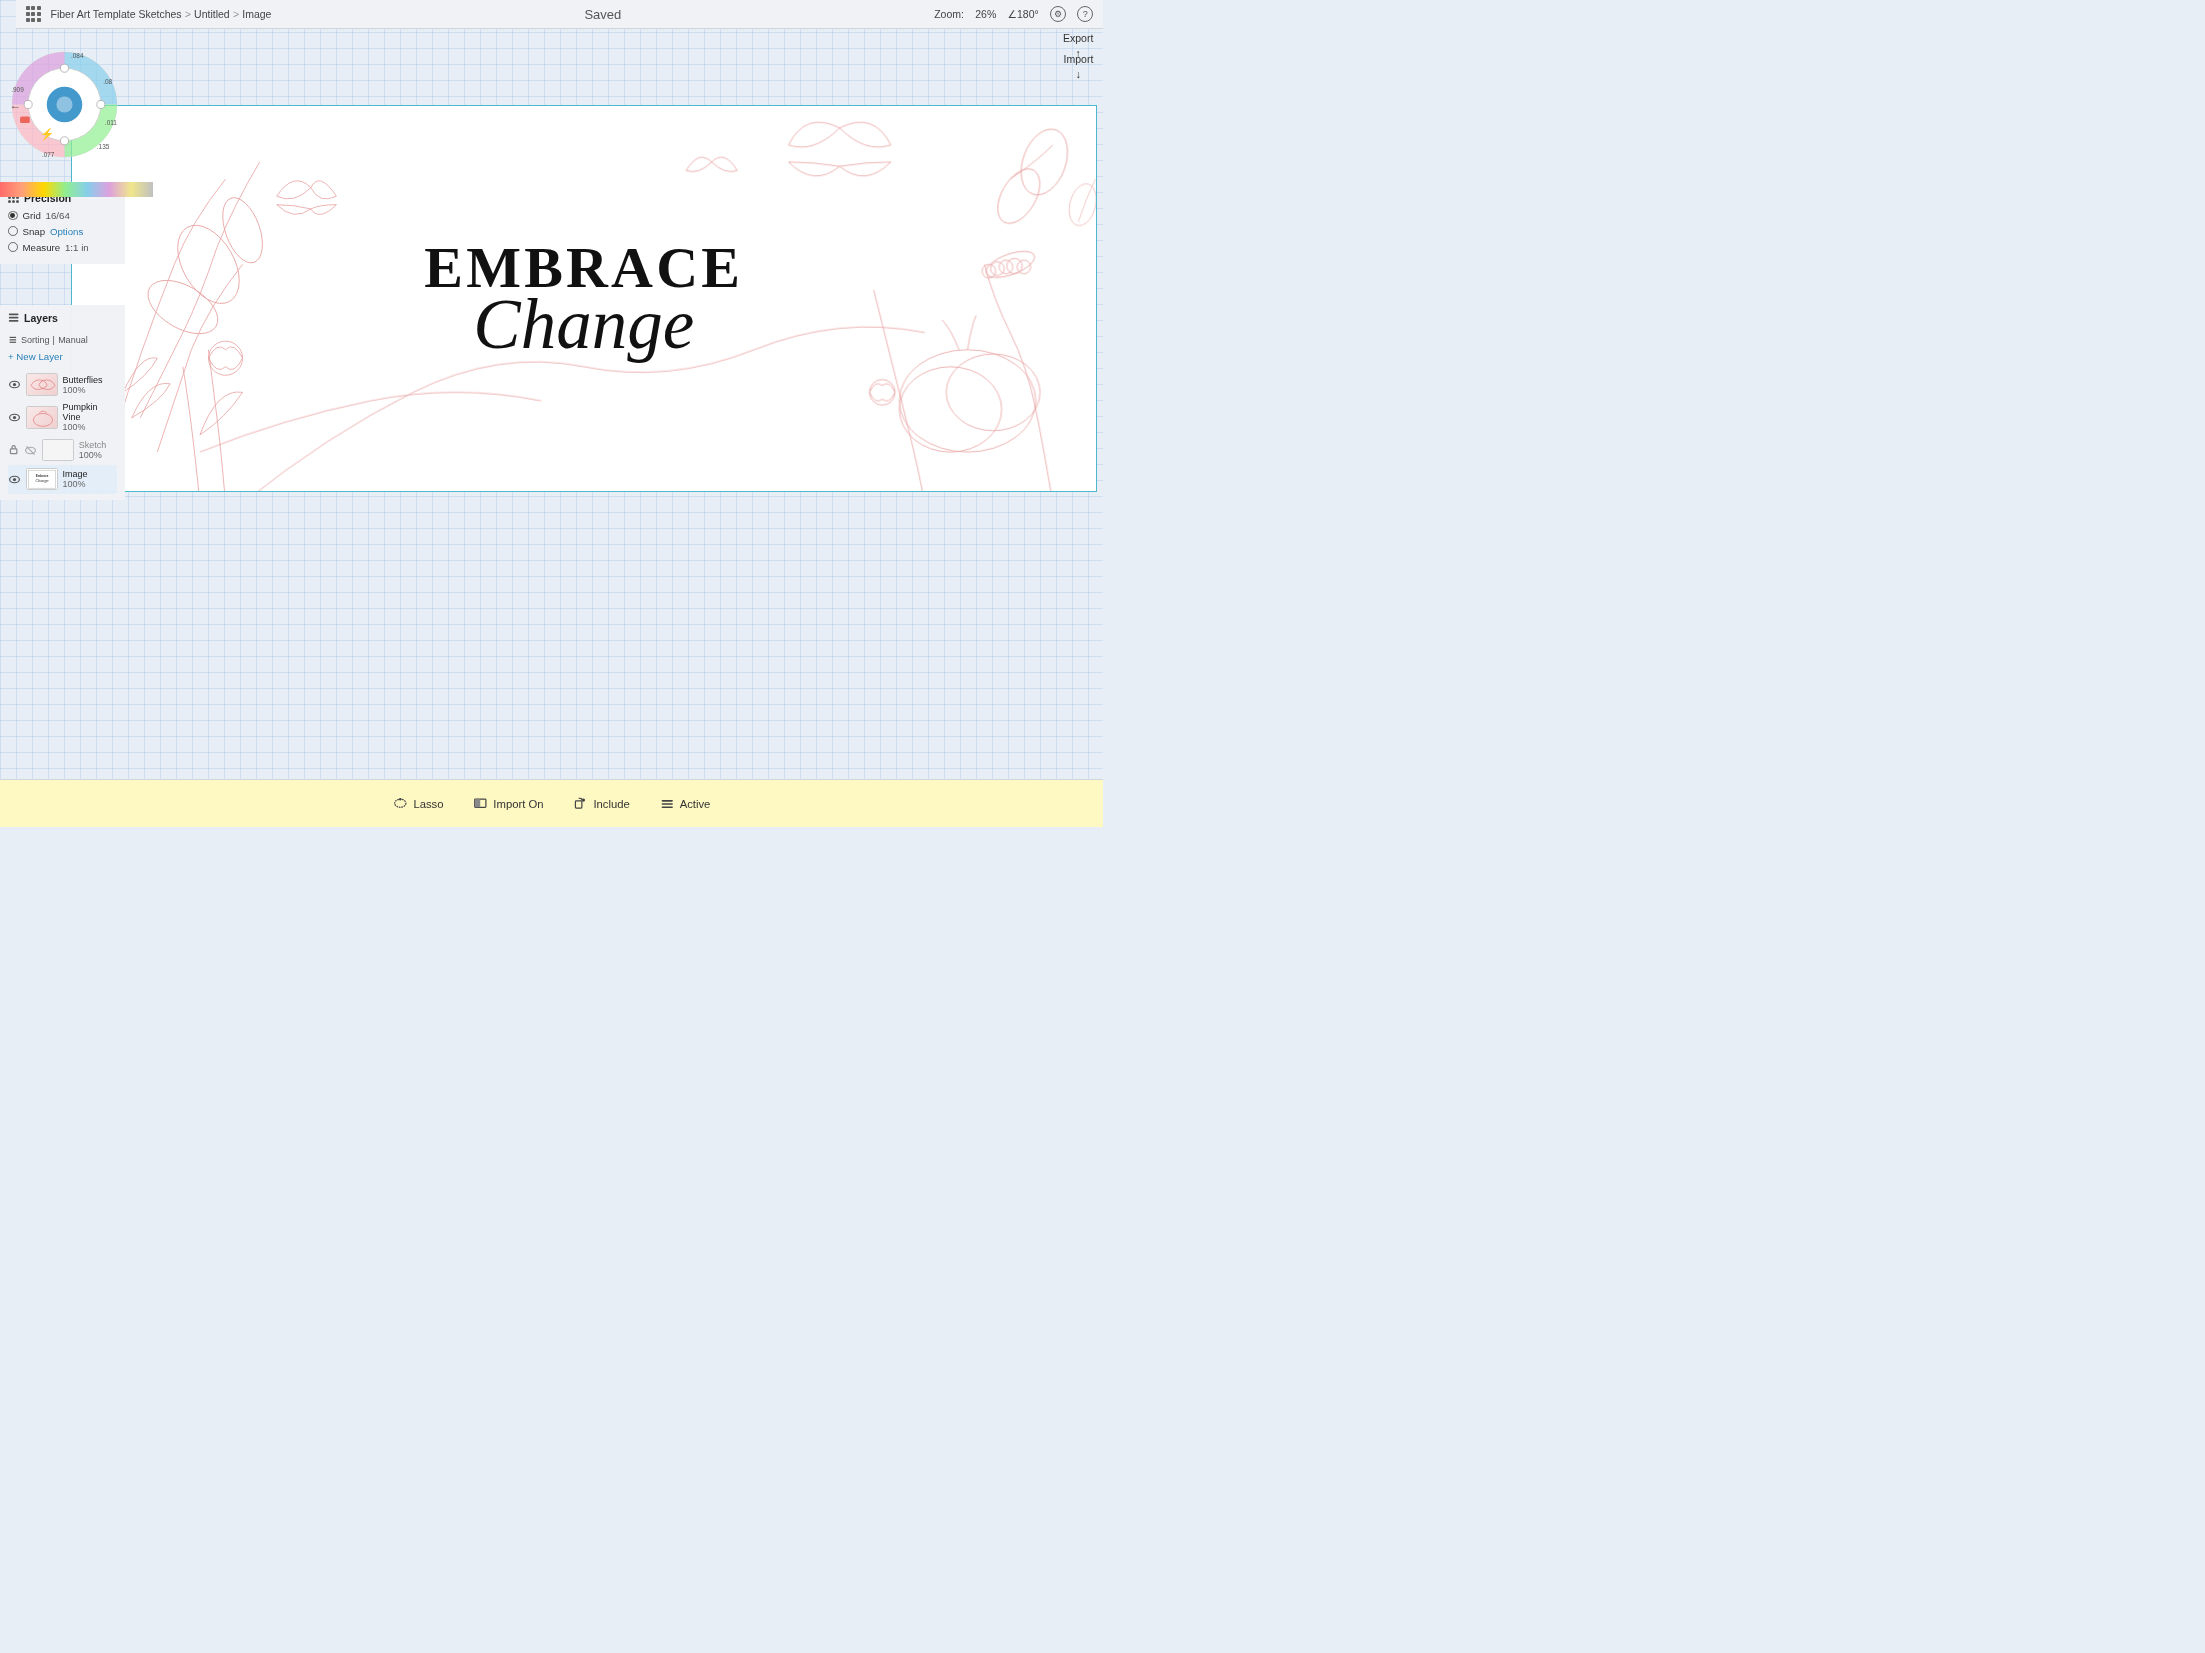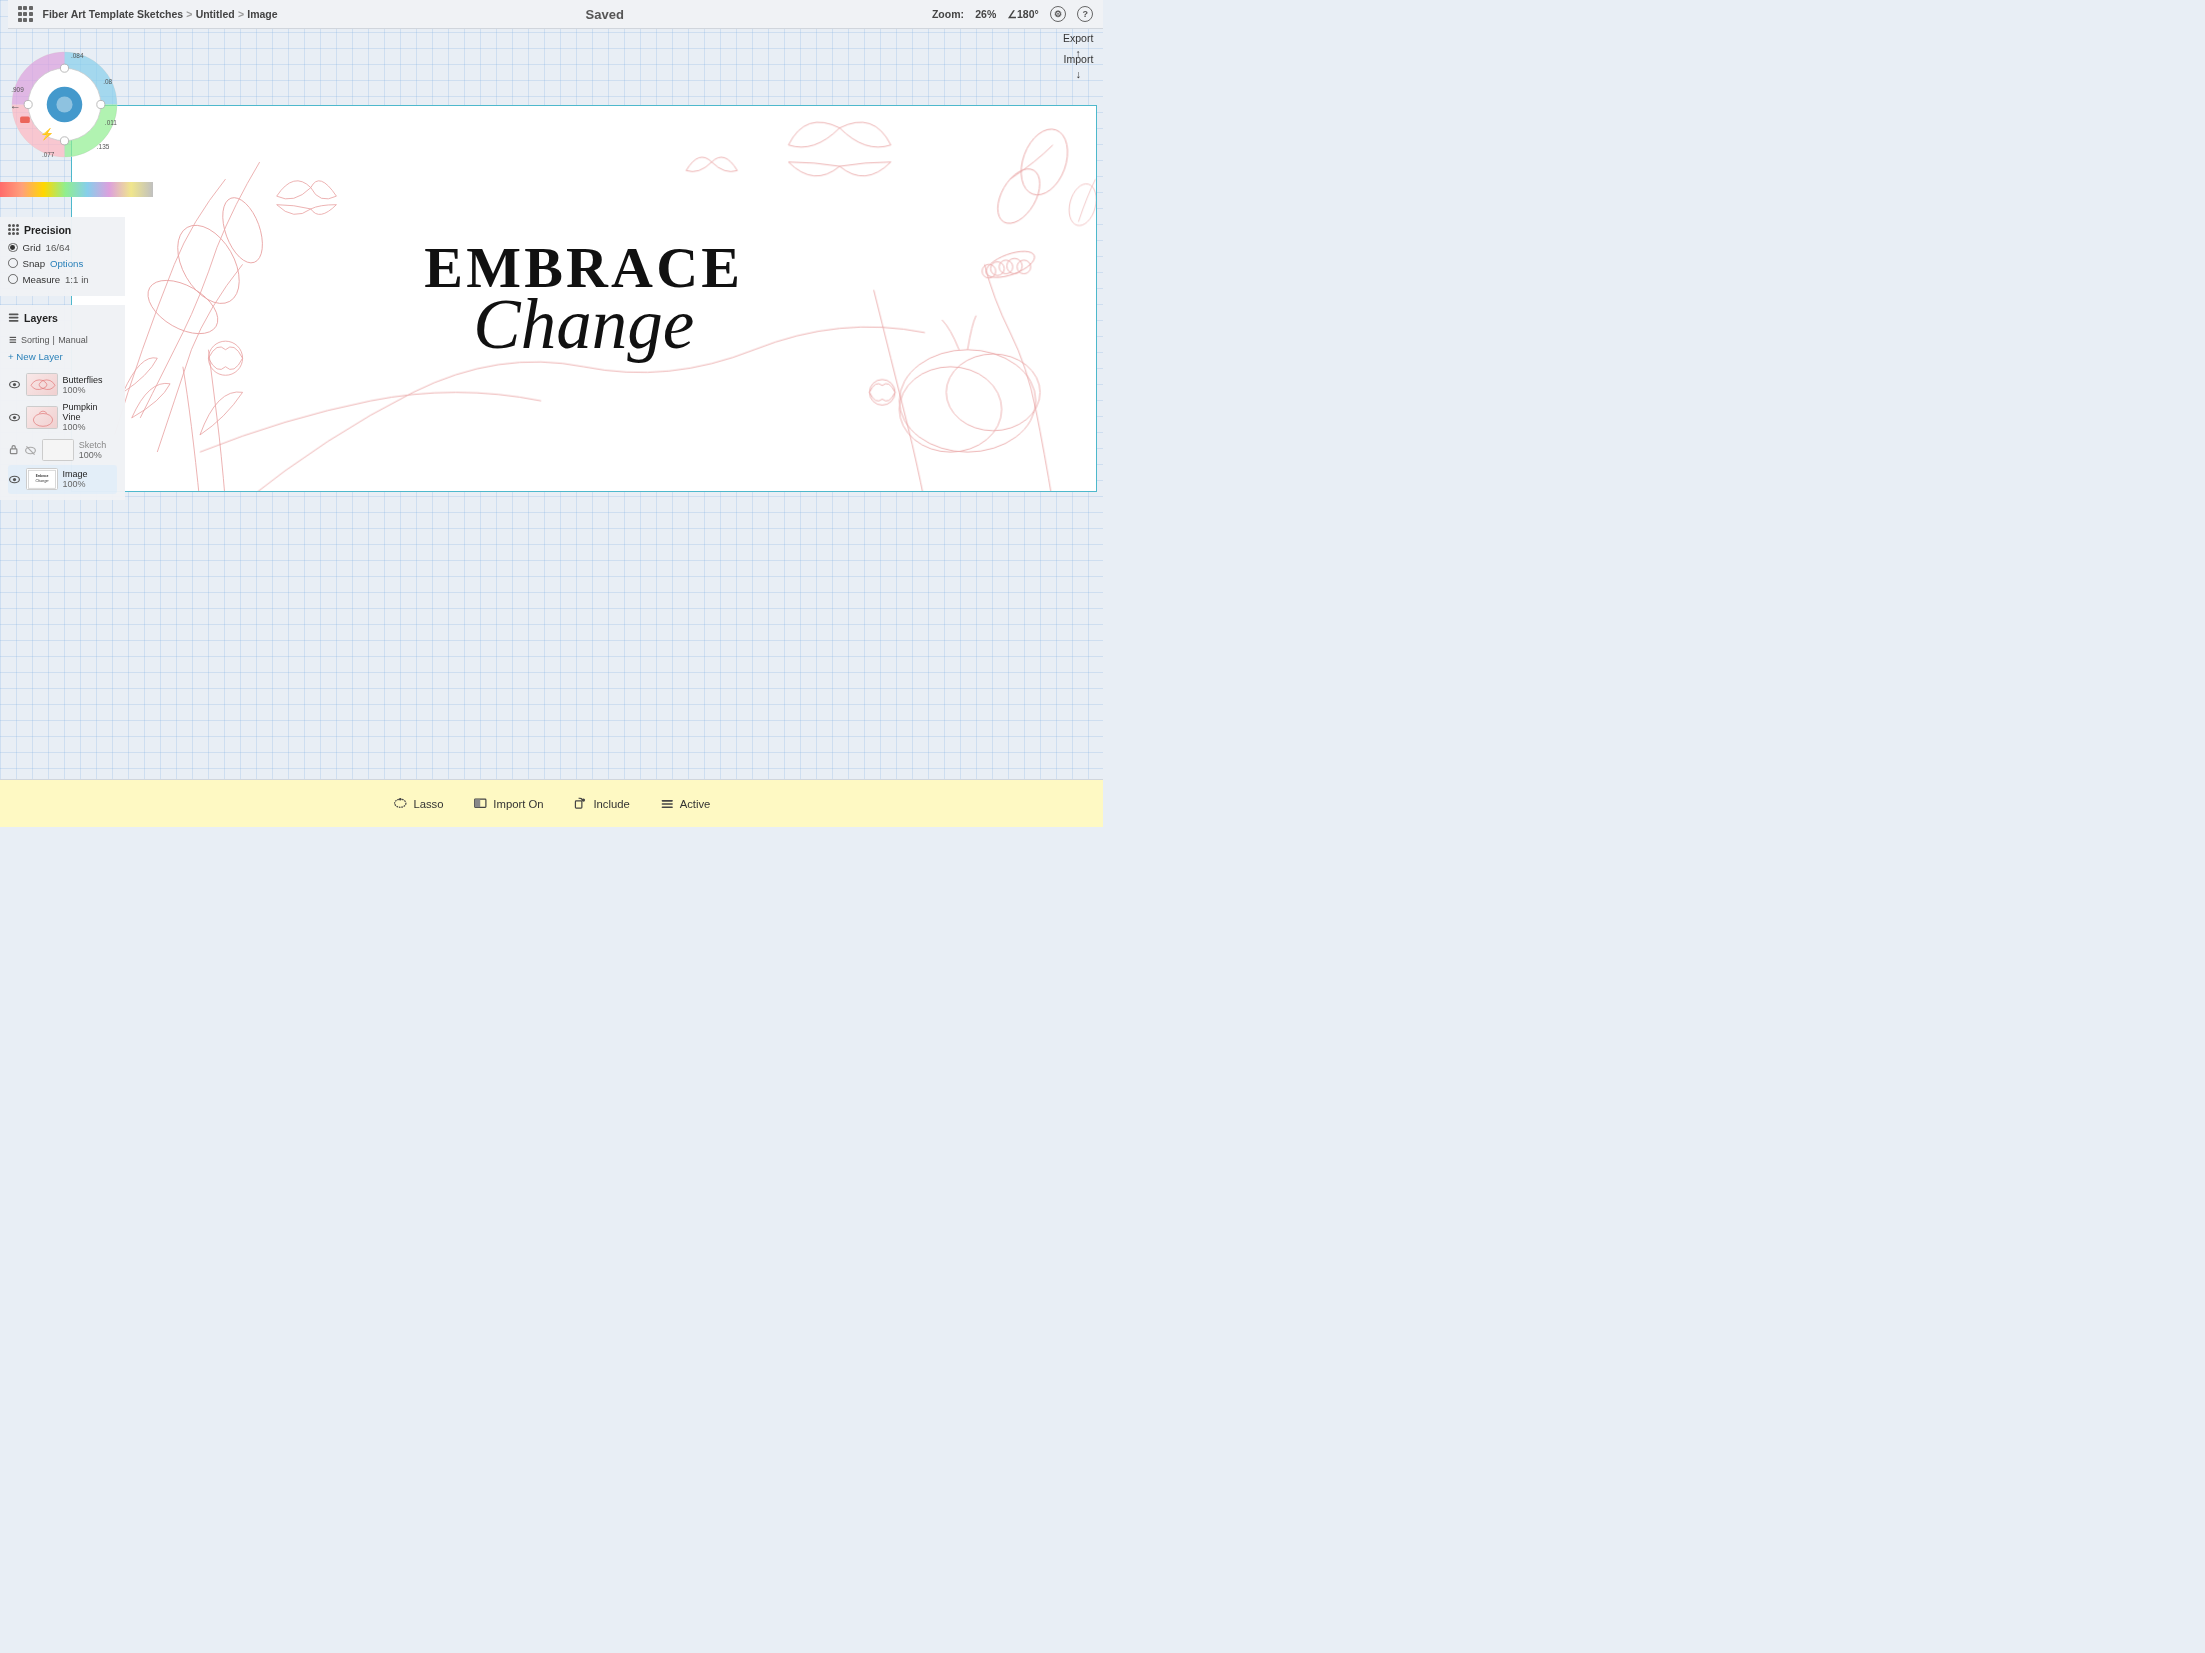--- a/index.html
+++ b/index.html
@@ -20,30 +20,29 @@
       background-image:
         linear-gradient(rgba(100,160,220,0.2) 0.8px, transparent 0.8px),
         linear-gradient(90deg, rgba(100,160,220,0.2) 0.8px, transparent 0.8px);
       background-size: 16px 16px;
       z-index: 0;
     }
 
     
     .header {
       position: absolute;
-      top: 0; left: 8px; right: 0;
+      top: 0; left: 16px; right: 0;
       height: 29px;
       background: #f0f2f5;
       border-bottom: 0.8px solid #d0d5dc;
       display: flex;
       align-items: center;
       padding: 0 9.7px;
       z-index: 100;
       gap: 4.8px;
-      font-weight: bold;
     }
     .header-grid-icon {
       display: grid;
       grid-template-columns: repeat(3, 4px);
       grid-template-rows: repeat(3, 4px);
       gap: 1.6px;
       margin-right: 4.8px;
     }
     .header-grid-icon span {
       width: 4px; height: 4px;
@@ -118,21 +117,21 @@
       left: 0;
       width: 153px;
       height: 14.5px;
       background: linear-gradient(to right, #ff6b6b, #ffa07a, #ffd700, #90ee90, #87ceeb, #dda0dd, #f0e68c, #c0c0c0);
       z-index: 60;
     }
 
     
     .precision-section {
       position: absolute;
-      top: 217px;
+      top: 185px;
       left: 0;
       width: 125px;
       background: rgba(240,242,245,0.97);
       z-index: 50;
       padding: 6.5px 8px;
     }
     .section-header {
       display: flex;
       align-items: center;
       gap: 4.8px;

